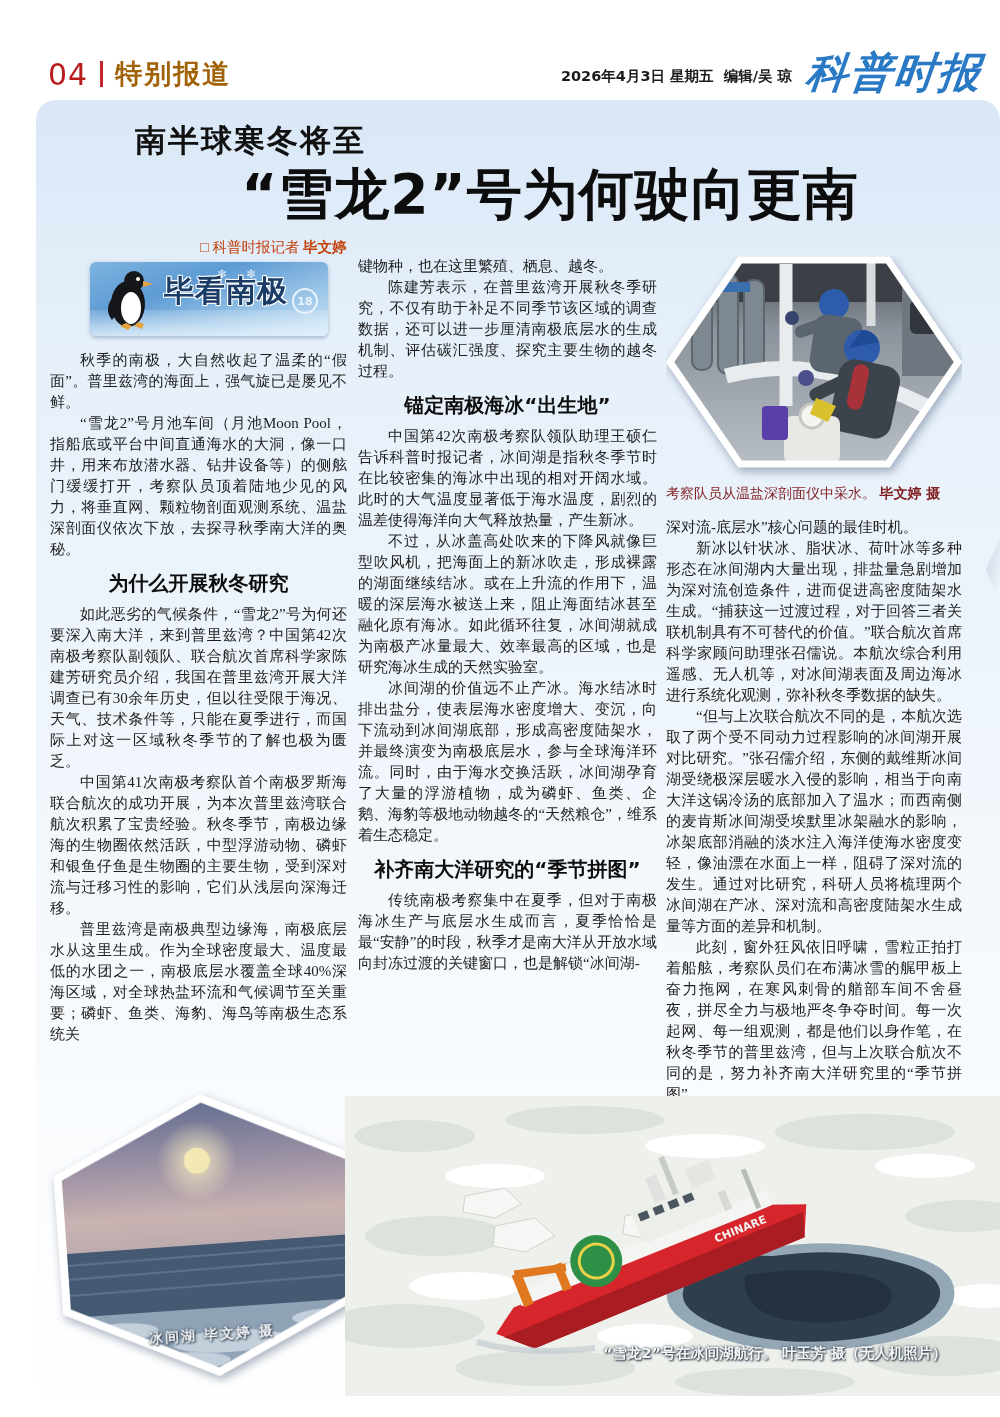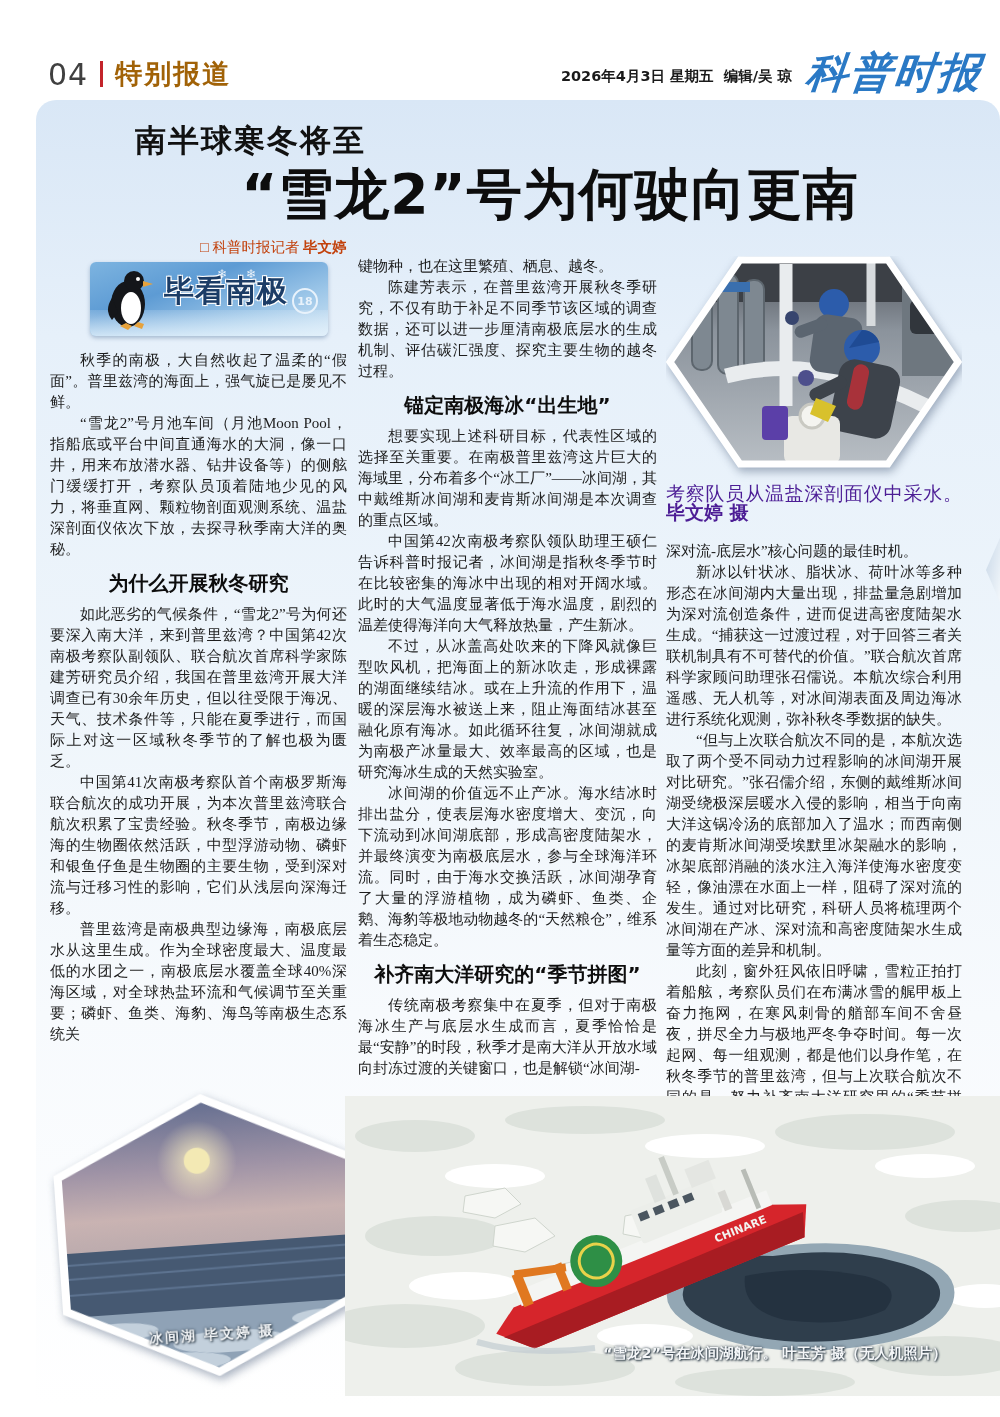--- a/index.html
+++ b/index.html
@@ -2,21 +2,21 @@
 <html><head>
 <meta charset="utf-8">
 <style>
   html,body{margin:0;padding:0;}
   body{width:1000px;height:1417px;background:#ffffff;font-family:"Liberation Serif","DejaVu Serif",serif;-webkit-font-smoothing:antialiased;}
   .page{position:relative;width:1000px;height:1417px;overflow:hidden;background:#ffffff;}
 
   
   .hdr{position:absolute;top:52px;left:48px;right:18px;height:46px;}
   .hdr-left{position:absolute;left:0;top:4px;display:flex;align-items:center;gap:12px;}
-  .pagenum{font-family:"DejaVu Sans",sans-serif;font-size:30px;color:#404040;letter-spacing:1px;}
+  .pagenum{font-family:"DejaVu Sans",sans-serif;font-size:30px;color:#b91c1c;letter-spacing:1px;}
   .hdr-sep{width:3px;height:26px;background:#c3242a;}
   .section{font-family:"DejaVu Sans",sans-serif;font-weight:bold;font-size:27px;color:#a16207;letter-spacing:2px;}
   .hdr-right{position:absolute;right:0;top:0;display:flex;align-items:flex-end;gap:14px;}
   .dateline{font-family:"DejaVu Sans",sans-serif;font-weight:bold;font-size:14.5px;color:#1a1a1a;padding-bottom:8px;white-space:nowrap;}
   .masthead{font-family:"DejaVu Serif","Liberation Serif",serif;font-style:italic;font-weight:bold;font-size:42px;line-height:42px;color:#2a79c5;transform:skewX(-6deg);letter-spacing:2px;}
 
   
   .panel{position:absolute;top:100px;left:36px;width:964px;height:1307px;border-radius:20px 20px 0 0;
     background:linear-gradient(180deg,#d9e7f6 0%,#e6f0fa 18%,#eef5fb 45%,#f7fafd 70%,#ffffff 100%);}
 
@@ -40,21 +40,21 @@
   .badge-ice{position:absolute;left:0;bottom:0;width:100%;height:26px;background:linear-gradient(180deg,rgba(255,255,255,.15),rgba(230,243,252,.8));}
   .badge-title{position:absolute;left:74px;top:18px;font-family:"DejaVu Sans",sans-serif;font-weight:900;font-size:30px;color:#1b3c66;
     text-shadow:1px 1px 0 #ffffff,-1px 1px 0 #ffffff,1px -1px 0 #ffffff,-1px -1px 0 #ffffff;letter-spacing:1px;white-space:nowrap;}
   .badge-issue{position:absolute;right:10px;top:26px;width:22px;height:22px;border:2px solid #e8f2fb;border-radius:50%;
     font-family:"DejaVu Sans",sans-serif;font-size:11px;font-weight:bold;color:#e8f2fb;display:flex;align-items:center;justify-content:center;}
   .badge-flakes{position:absolute;right:64px;top:2px;color:rgba(255,255,255,.85);font-size:12px;letter-spacing:8px;}
   .badge-penguin{position:absolute;left:8px;top:6px;}
 
   
   .hexwrap{filter:drop-shadow(2px 4px 5px rgba(60,80,110,.45));}
-  .photo-caption{font-size:19px;line-height:19px;color:#4c1d95;margin-top:10px;text-align:justify;}
+  .photo-caption{font-size:14px;line-height:19px;color:#7f1d1d;margin-top:10px;text-align:justify;}
   .photo-caption b{font-family:"DejaVu Sans",sans-serif;}
   .cap-overlay{position:absolute;font-family:"DejaVu Sans",sans-serif;font-weight:bold;color:#f4f6f8;
     text-shadow:0 0 3px #2c3a46,1px 1px 2px #2c3a46;white-space:nowrap;}
   #hex-bottom{position:absolute;left:52px;top:1094px;width:316px;height:282px;transform:rotate(-4deg);}
   #hex-bottom .cap-overlay{left:90px;top:232px;font-size:14px;letter-spacing:2px;}
   #ship-photo{position:absolute;left:345px;top:1096px;width:655px;height:300px;overflow:hidden;}
   #ship-photo .cap-overlay{left:258px;top:248px;font-size:14.5px;}
   .edge-notch{position:absolute;right:0;top:538px;width:14px;height:64px;background:linear-gradient(100deg,#c9d8e8,#f2f7fb);clip-path:polygon(100% 0,0 50%,100% 100%);filter:drop-shadow(-1px 1px 2px rgba(80,100,130,.4));}
 </style>
 </head>
@@ -110,21 +110,20 @@
     <h3 class="subhead">为什么开展秋冬研究</h3>
     <p class="para">如此恶劣的气候条件，“雪龙2”号为何还要深入南大洋，来到普里兹湾？中国第42次南极考察队副领队、联合航次首席科学家陈建芳研究员介绍，我国在普里兹湾开展大洋调查已有30余年历史，但以往受限于海况、天气、技术条件等，只能在夏季进行，而国际上对这一区域秋冬季节的了解也极为匮乏。</p>
     <p class="para">中国第41次南极考察队首个南极罗斯海联合航次的成功开展，为本次普里兹湾联合航次积累了宝贵经验。秋冬季节，南极边缘海的生物圈依然活跃，中型浮游动物、磷虾和银鱼仔鱼是生物圈的主要生物，受到深对流与迁移习性的影响，它们从浅层向深海迁移。</p>
     <p class="para">普里兹湾是南极典型边缘海，南极底层水从这里生成。作为全球密度最大、温度最低的水团之一，南极底层水覆盖全球40%深海区域，对全球热盐环流和气候调节至关重要；磷虾、鱼类、海豹、海鸟等南极生态系统关</p>
   </div>
 
   <div class="col" id="col2">
     <p class="para" style="text-indent:0;">键物种，也在这里繁殖、栖息、越冬。</p>
     <p class="para">陈建芳表示，在普里兹湾开展秋冬季研究，不仅有助于补足不同季节该区域的调查数据，还可以进一步厘清南极底层水的生成机制、评估碳汇强度、探究主要生物的越冬过程。</p>
     <h3 class="subhead">锚定南极海冰“出生地”</h3>
-    <p class="para">想要实现上述科研目标，代表性区域的选择至关重要。在南极普里兹湾这片巨大的海域里，分布着多个“冰工厂”——冰间湖，其中戴维斯冰间湖和麦肯斯冰间湖是本次调查的重点区域。</p>
     <p class="para">中国第42次南极考察队领队助理王硕仁告诉科普时报记者，冰间湖是指秋冬季节时在比较密集的海冰中出现的相对开阔水域。此时的大气温度显著低于海水温度，剧烈的温差使得海洋向大气释放热量，产生新冰。</p>
     <p class="para">不过，从冰盖高处吹来的下降风就像巨型吹风机，把海面上的新冰吹走，形成裸露的湖面继续结冰。或在上升流的作用下，温暖的深层海水被送上来，阻止海面结冰甚至融化原有海冰。如此循环往复，冰间湖就成为南极产冰量最大、效率最高的区域，也是研究海冰生成的天然实验室。</p>
     <p class="para">冰间湖的价值远不止产冰。海水结冰时排出盐分，使表层海水密度增大、变沉，向下流动到冰间湖底部，形成高密度陆架水，并最终演变为南极底层水，参与全球海洋环流。同时，由于海水交换活跃，冰间湖孕育了大量的浮游植物，成为磷虾、鱼类、企鹅、海豹等极地动物越冬的“天然粮仓”，维系着生态稳定。</p>
     <h3 class="subhead">补齐南大洋研究的“季节拼图”</h3>
     <p class="para">传统南极考察集中在夏季，但对于南极海冰生产与底层水生成而言，夏季恰恰是最“安静”的时段，秋季才是南大洋从开放水域向封冻过渡的关键窗口，也是解锁“冰间湖-</p>
   </div>
 
   <div class="col" id="col3">
     <div class="hexwrap">
       <svg width="296" height="212" viewBox="0 0 296 212">

